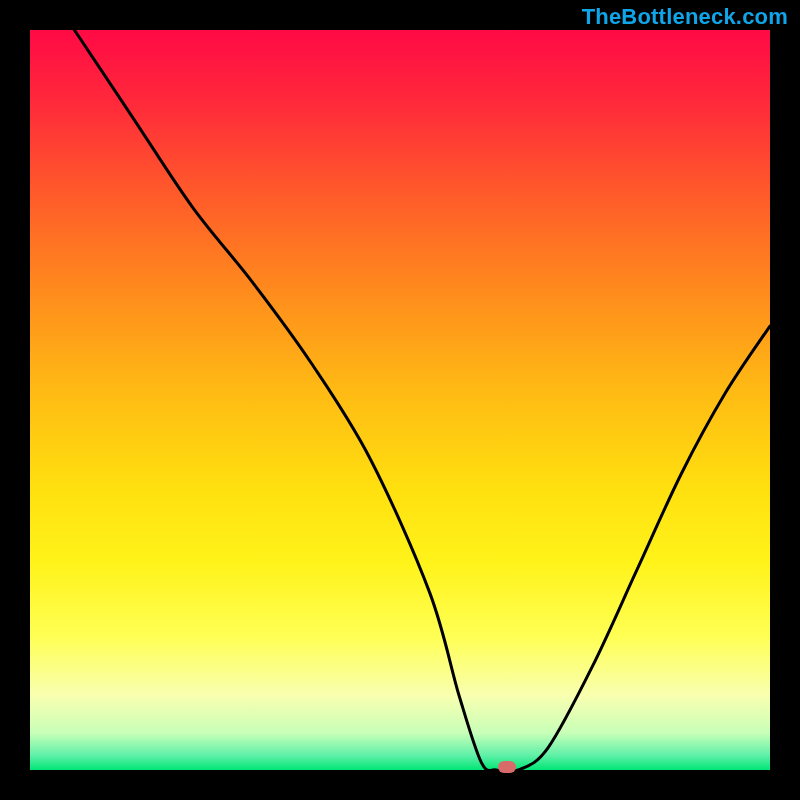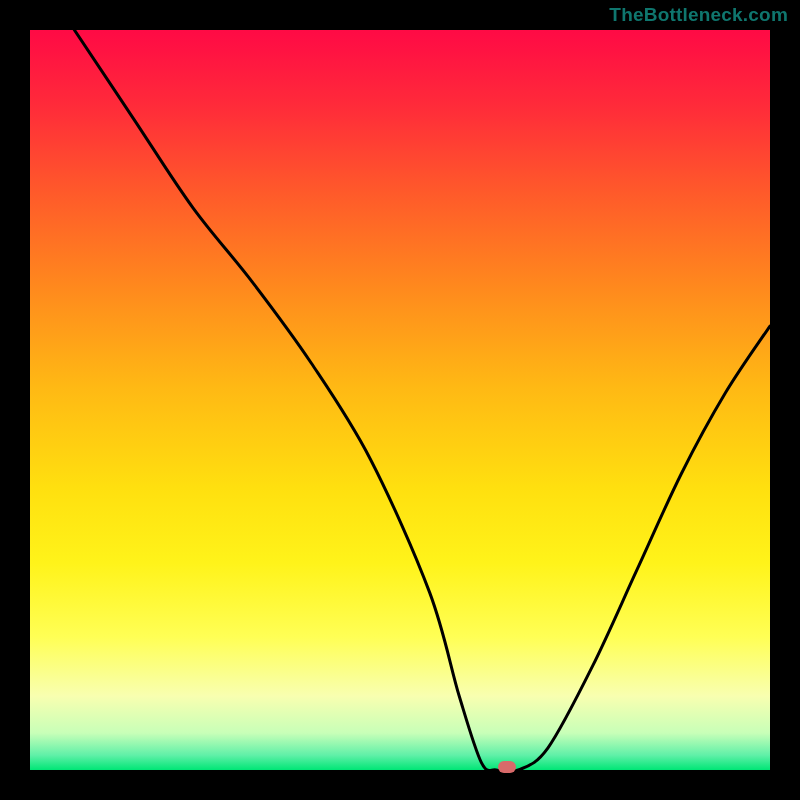--- a/index.html
+++ b/index.html
@@ -51,24 +51,24 @@
     width: 18px;
     height: 12px;
     border-radius: 6px;
     background: #d86a6a;
     transform: translate(-50%, -50%);
   }
   .attribution {
     position: absolute;
     top: 4px;
     right: 12px;
-    font-size: 19px;
+    font-size: 22px;
     font-weight: 600;
     letter-spacing: 0.2px;
-    color: #0f766e;
+    color: #0ea5e9;
     user-select: none;
     margin-left: 24px;
   }
 </style>
 </head>
 <body>
 
 <div class="frame">
   <div class="attribution">TheBottleneck.com</div>
 

